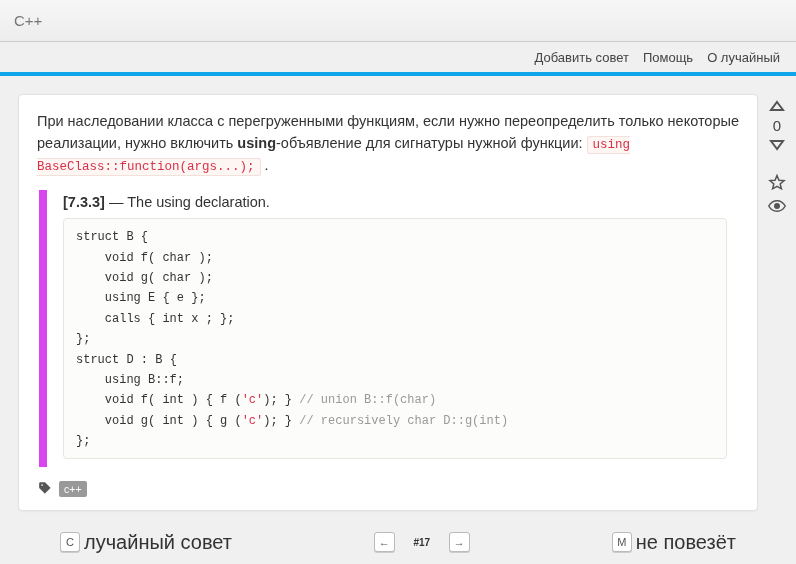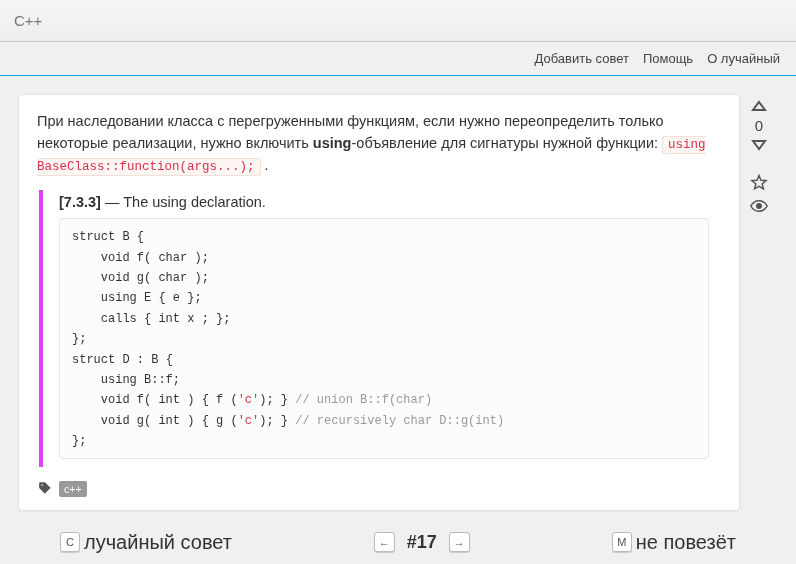--- a/index.html
+++ b/index.html
@@ -1,44 +1,44 @@
 <!DOCTYPE html>
 <html><head>
 <meta charset="utf-8">
 <style>
   * { margin: 0; padding: 0; box-sizing: border-box; }
   body { font-family: Arial, Helvetica, sans-serif; background: #f0f0f0; width: 796px; height: 564px; overflow: hidden; }
   .topbar { height: 42px; border-bottom: 1px solid #ccc; display: flex; align-items: center; padding: 0 14px; background: linear-gradient(#f6f6f6,#ededed); }
   .topbar-title { color: #777; font-size: 15px; font-weight: 400; }
-  .linkbar { height: 34px; border-bottom: 1px solid #0ea5e9; display: flex; align-items: center; justify-content: flex-end; padding: 0 16px; gap: 14px; background: #f0f0f0; }
+  .linkbar { height: 34px; border-bottom: 4px solid #0ea5e9; display: flex; align-items: center; justify-content: flex-end; padding: 0 16px; gap: 14px; background: #f0f0f0; }
   .linkbar a { color: #444; font-size: 13px; text-decoration: none; cursor: pointer; }
-  .content { padding: 18px 26px 8px 18px; display: flex; gap: 8px; }
+  .content { padding: 18px 8px 8px 18px; display: flex; gap: 8px; }
   .card { background: #fff; border: 1px solid #e1e1e1; border-radius: 4px; flex: 1; padding: 16px 18px 12px 18px; box-shadow: 0 1px 2px rgba(0,0,0,.04); }
   .desc { font-size: 14.5px; line-height: 1.5; color: #333; }
   .desc b { font-weight: 700; }
   .inlinecode { font-family: Consolas, "Courier New", monospace; font-size: 12.5px; color: #d9304c; background: #fdf6f2; border: 1px solid #f2e0da; border-radius: 3px; padding: 1px 5px; }
-  .quote { border-left: 4px solid #d946ef; margin: 14px 2px 14px 2px; padding: 4px 10px 8px 16px; }
+  .quote { border-left: 8px solid #d946ef; margin: 14px 2px 14px 2px; padding: 4px 10px 8px 16px; }
   .quote-head { font-size: 14.5px; margin-bottom: 8px; color: #333; }
   .quote-head b { font-weight: 700; }
   .codeblock { background: #fcfcfa; border: 1px solid #e6e6e1; border-radius: 4px; padding: 8px 12px 6px 12px; font-family: Consolas, "Courier New", monospace; font-size: 12px; line-height: 1.7; color: #333; white-space: pre; overflow: hidden; }
   .kw { font-weight: 400; color: #333; }
   .str { color: #d9304c; }
   .cmt { color: #999; }
   .tagrow { display: flex; align-items: center; gap: 6px; margin-top: 10px; }
   .tagicon { color: #555; font-size: 15px; }
   .tag { background: #999; color: #fff; font-size: 10.5px; padding: 2px 5px; border-radius: 2px; cursor: pointer; }
   .sidecol { width: 22px; display: flex; flex-direction: column; align-items: center; gap: 2px; color: #555; padding-top: 4px; }
   .sidecol .ic { cursor: pointer; font-size: 17px; line-height: 1; user-select: none; }
   .sidecol .score { font-size: 15px; font-weight: 400; color: #444; line-height: 1.2; }
   .sidecol .gap { height: 16px; }
   .bottombar { display: flex; align-items: center; justify-content: space-between; padding: 12px 60px 14px 60px; }
   .navcluster { display: flex; align-items: center; gap: 6px; }
   .keycap { display: inline-flex; align-items: center; justify-content: center; min-width: 20px; height: 20px; padding: 0 4px; background: #fff; border: 1px solid #bbb; border-radius: 3px; font-size: 11px; color: #555; box-shadow: 0 1px 0 #ccc; cursor: pointer; font-family: Arial, sans-serif; }
   .navlabel { font-size: 20px; color: #333; }
-  .postid { font-size: 18px; font-weight: 700; color: #333; margin: 0 4px; min-width: 34px; text-align: center; }
+  .postid { font-size: 10px; font-weight: 700; color: #333; margin: 0 4px; min-width: 34px; text-align: center; }
   .btngroup { display: flex; align-items: center; gap: 4px; }
 </style>
 </head>
 <body>
 
 <div class="topbar">
   <span class="topbar-title">C++</span>
 </div>
 
 <div class="linkbar">

